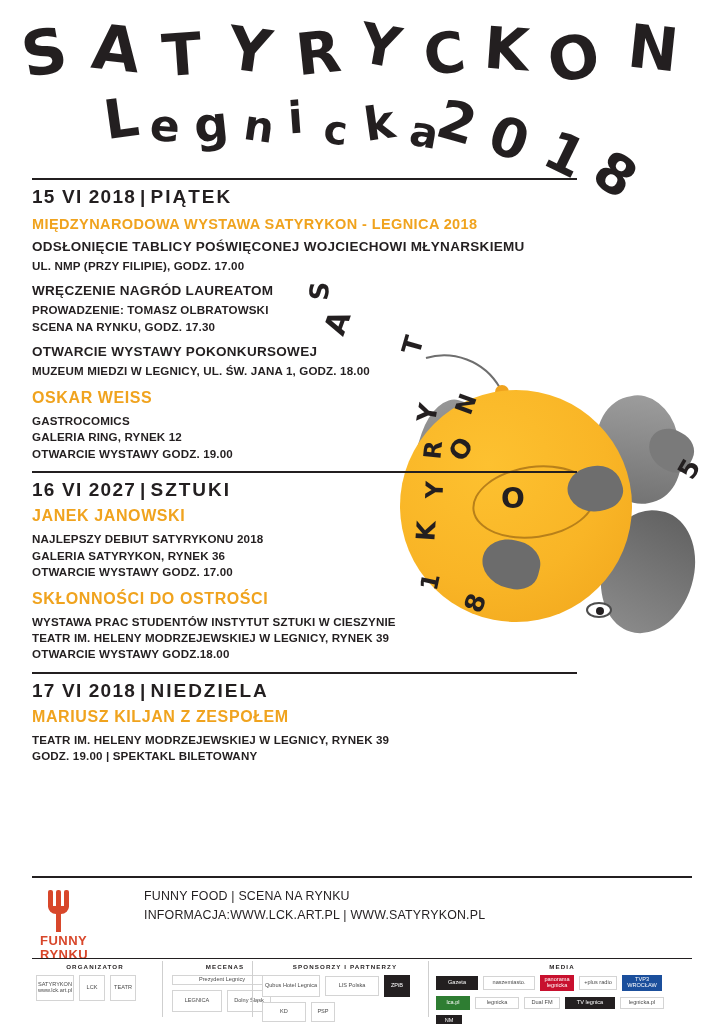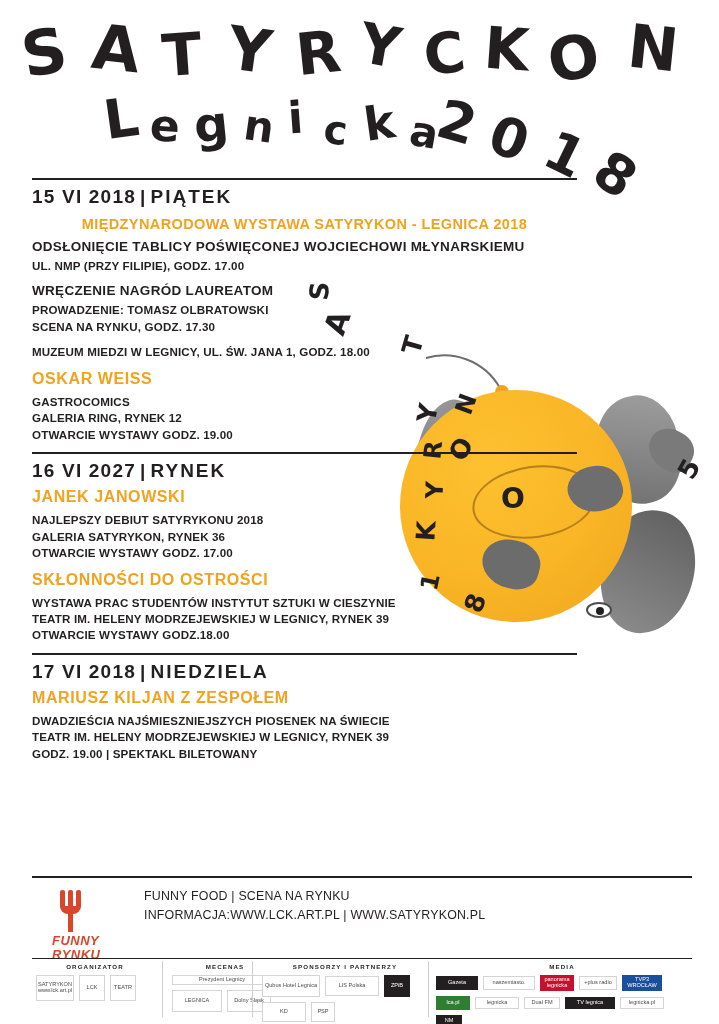--- a/index.html
+++ b/index.html
@@ -18,21 +18,21 @@
   
   .program{ position:absolute; left:32px; top:178px; width:545px; }
   .day{ margin-bottom:2px; }
   .day-head{ font-size:19px; font-weight:bold; letter-spacing:1.2px; color:#231f20; padding:6px 0 6px 0; border-top:2px solid #231f20; }
   .day-head .sep{ font-weight:bold; margin:0 4px; }
   .day-head .dow{ letter-spacing:2px; }
   .ev{ margin:0 0 9px 0; }
   .ev-title{ font-size:13.5px; font-weight:bold; letter-spacing:.3px; color:#231f20; margin-bottom:4px; text-transform:uppercase; }
   .ev-title.accent{ color:#f0a31e; font-size:16px; letter-spacing:.6px; margin-bottom:6px;}
   .ev-line{ font-size:11.6px; letter-spacing:.15px; line-height:1.42; color:#231f20; text-transform:uppercase;font-weight:bold; }
-  .hdr-main{ font-size:14.5px; font-weight:bold; color:#f0a31e; letter-spacing:.4px; margin:2px 0 7px 0;text-align:center; }
+  .hdr-main{ font-size:14.5px; font-weight:bold; color:#f0a31e; letter-spacing:.4px; margin:2px 0 7px 0; }
 
   
   .art{ position:absolute; left:296px; top:272px; width:423px; height:420px; }
   .ball{ position:absolute; left:104px; top:118px; width:232px; height:232px; border-radius:50%;
     background:radial-gradient(circle at 38% 32%, #fdc130 0%, #f9b526 55%, #f0a51c 100%); }
   .mouth{ position:absolute; left:176px; top:194px; width:124px; height:72px; border:2px solid #b8801a; border-radius:50%; transform:rotate(-8deg); }
   .mouth-o{ position:absolute; left:205px; top:210px; font-size:28px; font-weight:bold; color:#231f20; font-family:"DejaVu Sans", sans-serif;}
   .limb{ position:absolute; background:#8d8d8d; }
   .arm-l{ left:120px; top:128px; width:66px; height:112px; border-radius:40% 55% 50% 45%;
      background:linear-gradient(140deg,#9a9a9a,#6f6f6f); transform:rotate(18deg); }
@@ -50,21 +50,21 @@
      border:2px solid #4d4d4d; border-radius:50%; }
   .eye:after{ content:""; position:absolute; left:8px; top:3px; width:8px; height:8px; background:#231f20; border-radius:50%; }
   .antenna{ position:absolute; left:126px; top:78px; width:96px; height:64px; }
   .antenna svg{ display:block; }
 
   
   .scat{ position:absolute; font-family:"DejaVu Sans", sans-serif; font-weight:bold; color:#231f20; line-height:1; }
 
   
   .ff{ position:absolute; left:32px; top:876px; width:660px; height:76px; border-top:2px solid #231f20; padding-top:10px;}
-  .ff-logo{ position:absolute; left:12px; top:12px; width:86px;font-style:italic; }
+  .ff-logo{ position:absolute; left:0; top:12px; width:86px; }
   .ff-fork{ width:30px; height:42px; position:relative; margin:0 auto 2px 16px; }
   .ff-fork i{ position:absolute; background:#d8472b; }
   .ff-txt{ font-size:13px; font-weight:bold; color:#d8472b; letter-spacing:.5px; line-height:1.05; margin-left:8px;}
   .ff-info{ position:absolute; left:112px; top:6px; }
   .ff-h{ font-size:16px; font-weight:bold; letter-spacing:.8px; }
   .ff-h .or{ color:#f0a31e; }
   .ff-l{ font-size:12.4px; letter-spacing:.2px; margin-top:5px; text-transform:uppercase;}
 
   
   .footer{ position:absolute; left:32px; top:958px; width:660px; height:62px; border-top:1.5px solid #231f20; }
@@ -147,49 +147,49 @@
       <div class="ev">
         <div class="ev-title">ODSŁONIĘCIE TABLICY POŚWIĘCONEJ WOJCIECHOWI MŁYNARSKIEMU</div>
         <div class="ev-line">UL. NMP (PRZY FILIPIE), GODZ. 17.00</div>
       </div>
       <div class="ev">
         <div class="ev-title">WRĘCZENIE NAGRÓD LAUREATOM</div>
         <div class="ev-line">PROWADZENIE: TOMASZ OLBRATOWSKI</div>
         <div class="ev-line">SCENA NA RYNKU, GODZ. 17.30</div>
       </div>
       <div class="ev">
+        <div class="ev-title">OTWARCIE WYSTAWY POKONKURSOWEJ</div>
         <div class="ev-line">MUZEUM MIEDZI W LEGNICY, UL. ŚW. JANA 1, GODZ. 18.00</div>
       </div>
       <div class="ev">
         <div class="ev-title accent">OSKAR WEISS</div>
         <div class="ev-line">GASTROCOMICS</div>
         <div class="ev-line">GALERIA RING, RYNEK 12</div>
         <div class="ev-line">OTWARCIE WYSTAWY GODZ. 19.00</div>
       </div>
     </div>
     <div class="day">
-      <div class="day-head"><span>16 VI 2027</span><span class="sep">|</span><span class="dow">RYNEK</span></div>
+      <div class="day-head"><span>16 VI 2027</span><span class="sep">|</span><span class="dow">SZTUKI</span></div>
       <div class="ev">
         <div class="ev-title accent">JANEK JANOWSKI</div>
         <div class="ev-line">NAJLEPSZY DEBIUT SATYRYKONU 2018</div>
         <div class="ev-line">GALERIA SATYRYKON, RYNEK 36</div>
         <div class="ev-line">OTWARCIE WYSTAWY GODZ. 17.00</div>
       </div>
       <div class="ev">
         <div class="ev-title accent">SKŁONNOŚCI DO OSTROŚCI</div>
         <div class="ev-line">WYSTAWA PRAC STUDENTÓW INSTYTUT SZTUKI W CIESZYNIE</div>
         <div class="ev-line">TEATR IM. HELENY MODRZEJEWSKIEJ W LEGNICY, RYNEK 39</div>
         <div class="ev-line">OTWARCIE WYSTAWY GODZ.18.00</div>
       </div>
     </div>
     <div class="day">
       <div class="day-head"><span>17 VI 2018</span><span class="sep">|</span><span class="dow">NIEDZIELA</span></div>
       <div class="ev">
         <div class="ev-title accent">MARIUSZ KILJAN Z ZESPOŁEM</div>
-        <div class="ev-line">DWADZIEŚCIA NAJŚMIESZNIEJSZYCH PIOSENEK NA ŚWIECIE</div>
         <div class="ev-line">TEATR IM. HELENY MODRZEJEWSKIEJ W LEGNICY, RYNEK 39</div>
         <div class="ev-line">GODZ. 19.00 | SPEKTAKL BILETOWANY</div>
       </div>
     </div>
   </div>
 
 <div class="ff">
   <div class="ff-logo">
     <div class="ff-fork">
       <i style="left:0;top:0;width:5px;height:18px;border-radius:2px;"></i>

